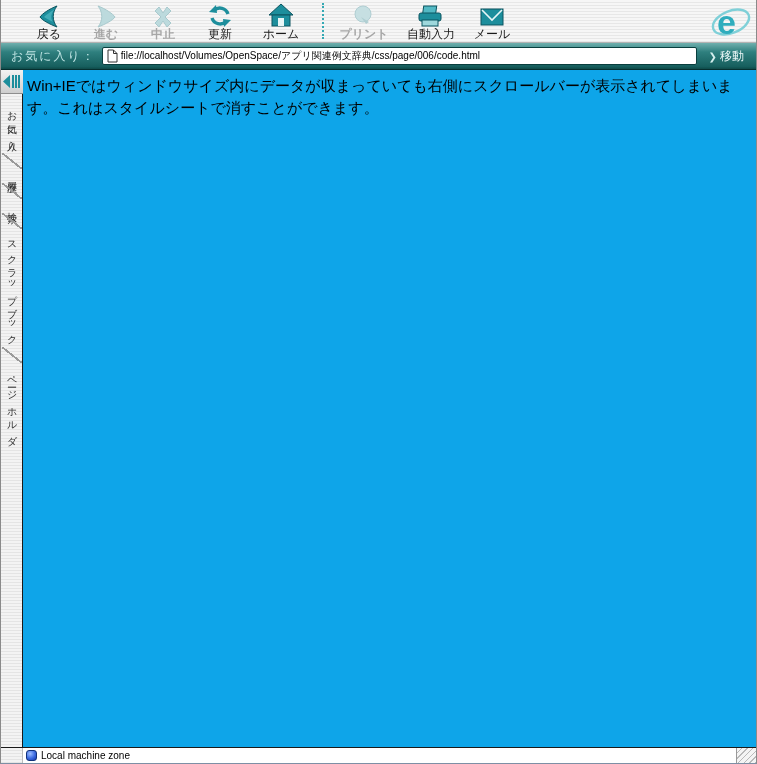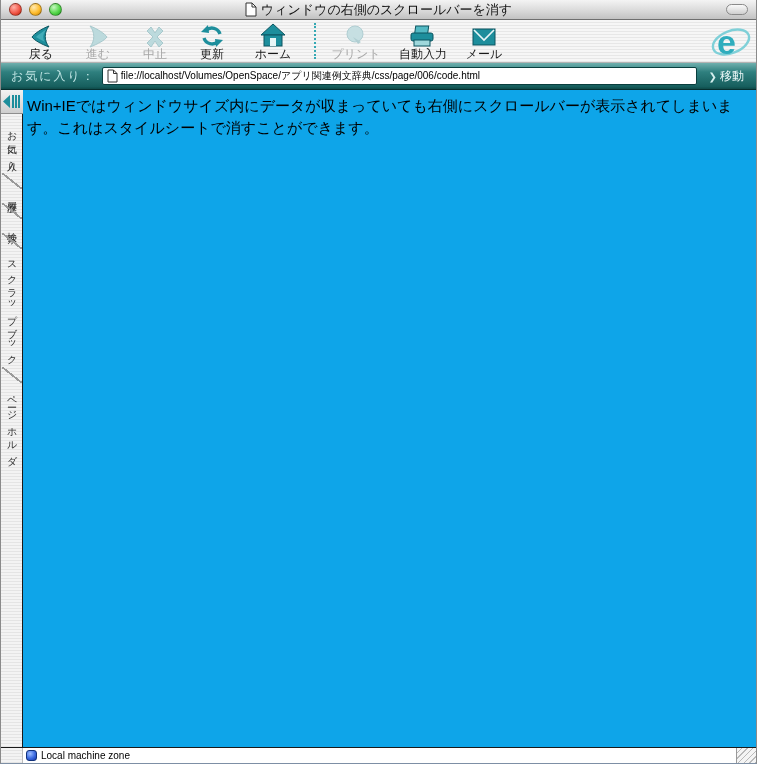--- a/index.html
+++ b/index.html
@@ -39,29 +39,29 @@
     width: 22px; height: 11px; border-radius: 6px;
     border: 1px solid #8a8a8a;
     background: linear-gradient(#fafafa, #cfcfcf);
   }
   
   .toolbar {
     height: 43px; flex: 0 0 43px;
     background: repeating-linear-gradient(180deg, #f6f6f6 0 2px, #e7e7e7 2px 3px);
     border-bottom: 1px solid #b3b3b3;
     display: flex; align-items: flex-start;
-    padding-left: 18px; position: relative;
+    padding-left: 26px; position: relative;
   }
   .tb-btn {
     display: flex; flex-direction: column; align-items: center;
     margin-top: 3px; margin-right: 13px; min-width: 44px;
   }
   .tb-btn .ticon { height: 25px; display: flex; align-items: flex-end; }
   .tb-btn .tlabel { font-size: 12px; color: #1a1a1a; line-height: 13px; white-space: nowrap; }
-  .tb-btn.disabled .tlabel { color: #a6a6a6; }
+  .tb-btn.disabled .tlabel { color: #a6a6a6; font-weight: bold; }
   .tb-sep {
     border-left: 2px dotted #35a9b4; height: 36px; margin: 3px 12px 0 2px;
   }
   .ie-logo { position: absolute; right: 4px; top: 1px; }
   
   .addressbar {
     height: 27px; flex: 0 0 27px;
     background: linear-gradient(#6fb0ae, #2e7f7e 35%, #175f5e 90%, #0e4a49);
     border-bottom: 1px solid #062f2f;
     display: flex; align-items: center; padding: 0 6px 0 10px;
@@ -129,37 +129,20 @@
     border-left: 1px solid #999;
     background: repeating-linear-gradient(135deg, #f4f4f4 0 3px, #b9b9b9 3px 4px);
   }
   svg { display: block; }
 </style>
 </head>
 <body>
 
 <div class="window">
 
-  <div class="titlebar">
-    <div class="traffic">
-      <div class="light red"></div>
-      <div class="light yellow"></div>
-      <div class="light green"></div>
-    </div>
-    <div class="title-center">
-      <span>
-        <svg width="12" height="15" viewBox="0 0 12 15">
-          <path d="M1 1 h6 l4 4 v9 h-10 z" fill="#fff" stroke="#333" stroke-width="1"></path>
-          <path d="M7 1 v4 h4" fill="none" stroke="#333" stroke-width="1"></path>
-        </svg>
-      </span>
-      <span class="title-text">ウィンドウの右側のスクロールバーを消す</span>
-    </div>
-    <div class="shade-widget"></div>
-  </div>
 
   <div class="toolbar">
 
     <div class="tb-btn">
       <span class="ticon">
         <svg width="26" height="24" viewBox="0 0 26 24">
           <path d="M21 2 C13 5 6 10 4 13 C6 16 13 20 21 23 C16 17 16 8 21 2 Z" fill="#1d8e9c" stroke="#0c5560" stroke-width="1"></path>
           <path d="M19 5 C14 8 10 11 8 13 C10 14 13 16 17 18 C14 14 15 9 19 5 Z" fill="#53b9c4" opacity=".7"></path>
         </svg>
       </span>

